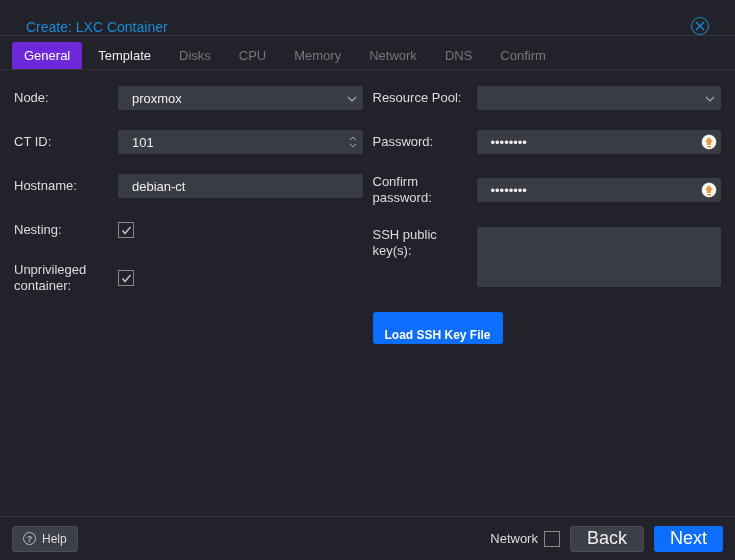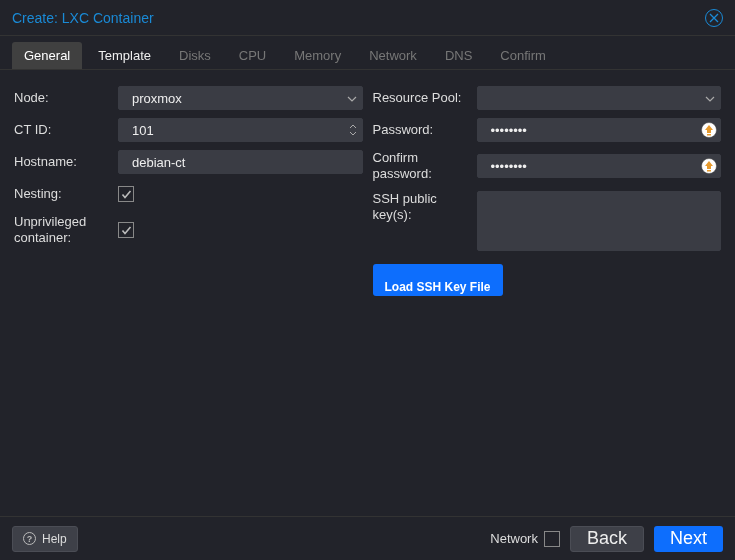--- a/index.html
+++ b/index.html
@@ -1,27 +1,27 @@
 <!DOCTYPE html>
 <html><head>
 <meta charset="utf-8">
 <style>
   * { box-sizing: border-box; margin: 0; padding: 0; }
   html, body { width: 735px; height: 560px; background: #191a1f; font-family: "Helvetica Neue", Arial, sans-serif; font-size: 13px; color: #ccc; overflow: hidden; }
   .window { width: 735px; height: 560px; background: #22232a; display: flex; flex-direction: column; position: relative; }
-  .titlebar { height: 36px; display: flex; align-items: center; padding: 0 12px; border-bottom: 1px solid #333; }
+  .titlebar { height: 36px; display: flex; align-items: flex-end; padding: 0 26px; border-bottom: 1px solid #333; }
   .title { color: #1a8ad6; font-size: 14px; }
   .spacer { flex: 1; }
   .close-btn { width: 18px; height: 18px; border: 1px solid #1a8ad6; border-radius: 50%; display: flex; align-items: center; justify-content: center; color: #1a8ad6; font-size: 12px; cursor: pointer; }
   .tabs { height: 34px; display: flex; align-items: center; padding: 6px 12px 0 12px; gap: 4px; border-bottom: 1px solid #333; }
   .tab { padding: 6px 12px; font-size: 13px; color: #777; cursor: pointer; border-radius: 3px 3px 0 0; }
-  .tab.active { background: #404040; color: #fff; }
+  .tab.active { background: #6d28d9; color: #fff; }
   .tab.enabled { color: #eee; }
   .body { flex: 1; display: flex; padding: 16px 14px 10px 14px; gap: 10px; }
-  .col { flex: 1; display: flex; flex-direction: column; gap: 8px; }
+  .col { flex: 1; display: flex; flex-direction: column; gap: 20px; }
   .row { display: flex; align-items: center; min-height: 24px; }
   .row.tall { align-items: flex-start; }
   .lbl { width: 104px; color: #ddd; font-size: 13px; padding-right: 6px; line-height: 1.25; }
   .field { flex: 1; position: relative; }
   .input, .select, .textarea {
     width: 100%; height: 24px; background: #3a3c44; border: 1px solid #3a3c44;
     color: #eee; padding: 2px 13px; font-size: 13px; border-radius: 2px;
   }
   .input::placeholder { color: #888; }
   .textarea { height: 60px; resize: none; padding: 4px 8px; }

